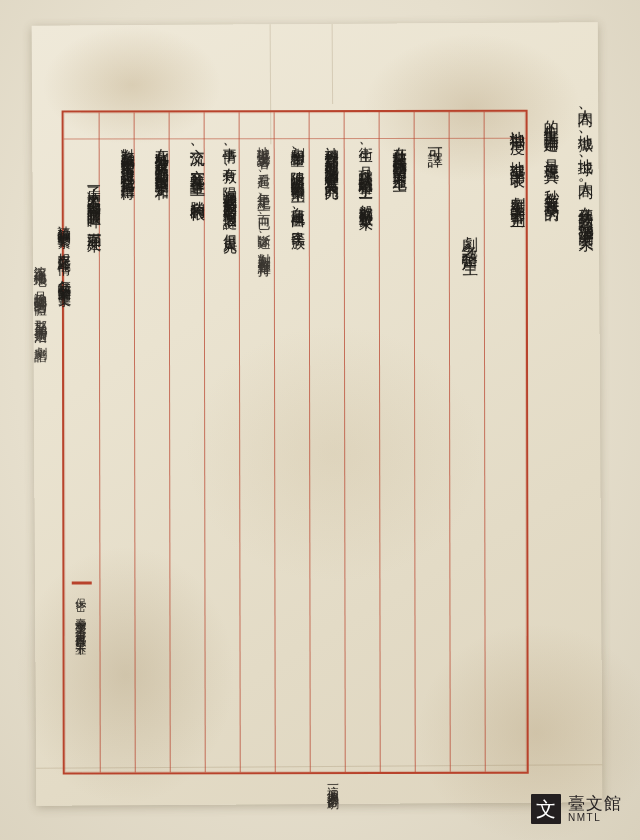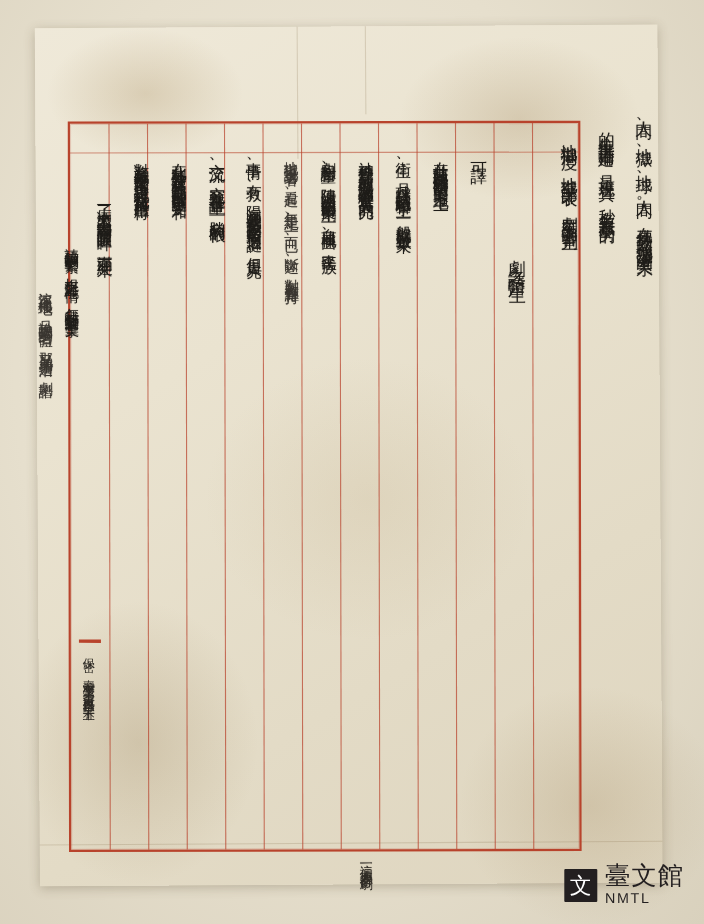--- a/index.html
+++ b/index.html
@@ -145,28 +145,28 @@
     line-height: 30px;
     text-align: center;
     border-radius: 1px;
   }
   #logo .words {
     display: flex;
     flex-direction: column;
     line-height: 1.05;
   }
   #logo .cn {
-    font-family: Liberation Mono, monospace;
-    font-size: 23px;
+    font-family: Liberation Serif, serif;
+    font-size: 17px;
     color: #231f20;
     letter-spacing: 1px;
   }
   #logo .en {
     font-family: "Liberation Sans", sans-serif;
-    font-size: 13px;
+    font-size: 10px;
     color: #231f20;
     letter-spacing: 1.5px;
   }
 
   
   .margin-note {
     font-size: 12px;
     letter-spacing: 2px;
     color: #2f2b25;
   }

